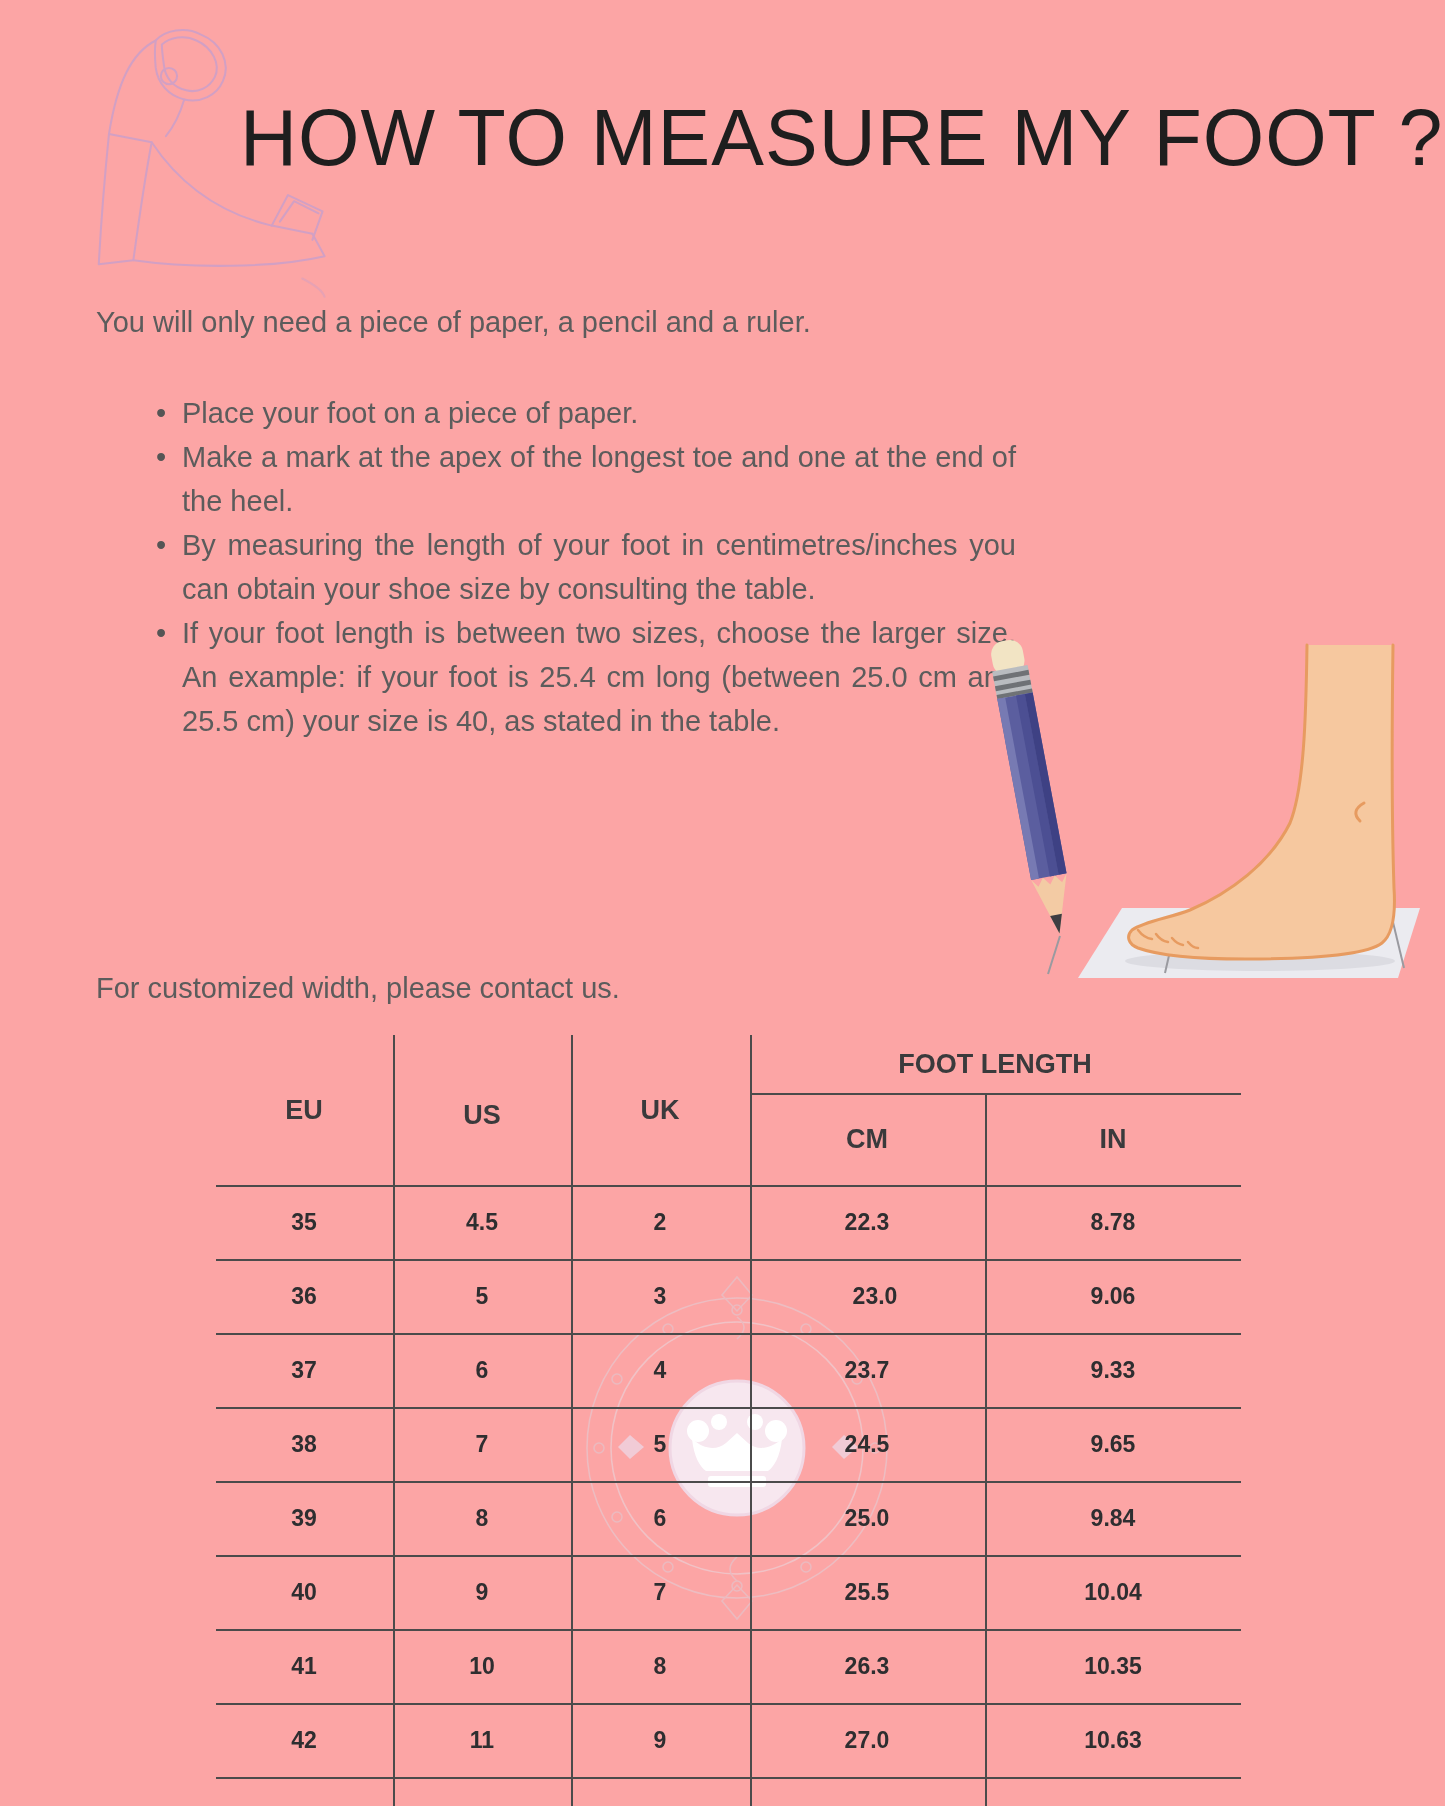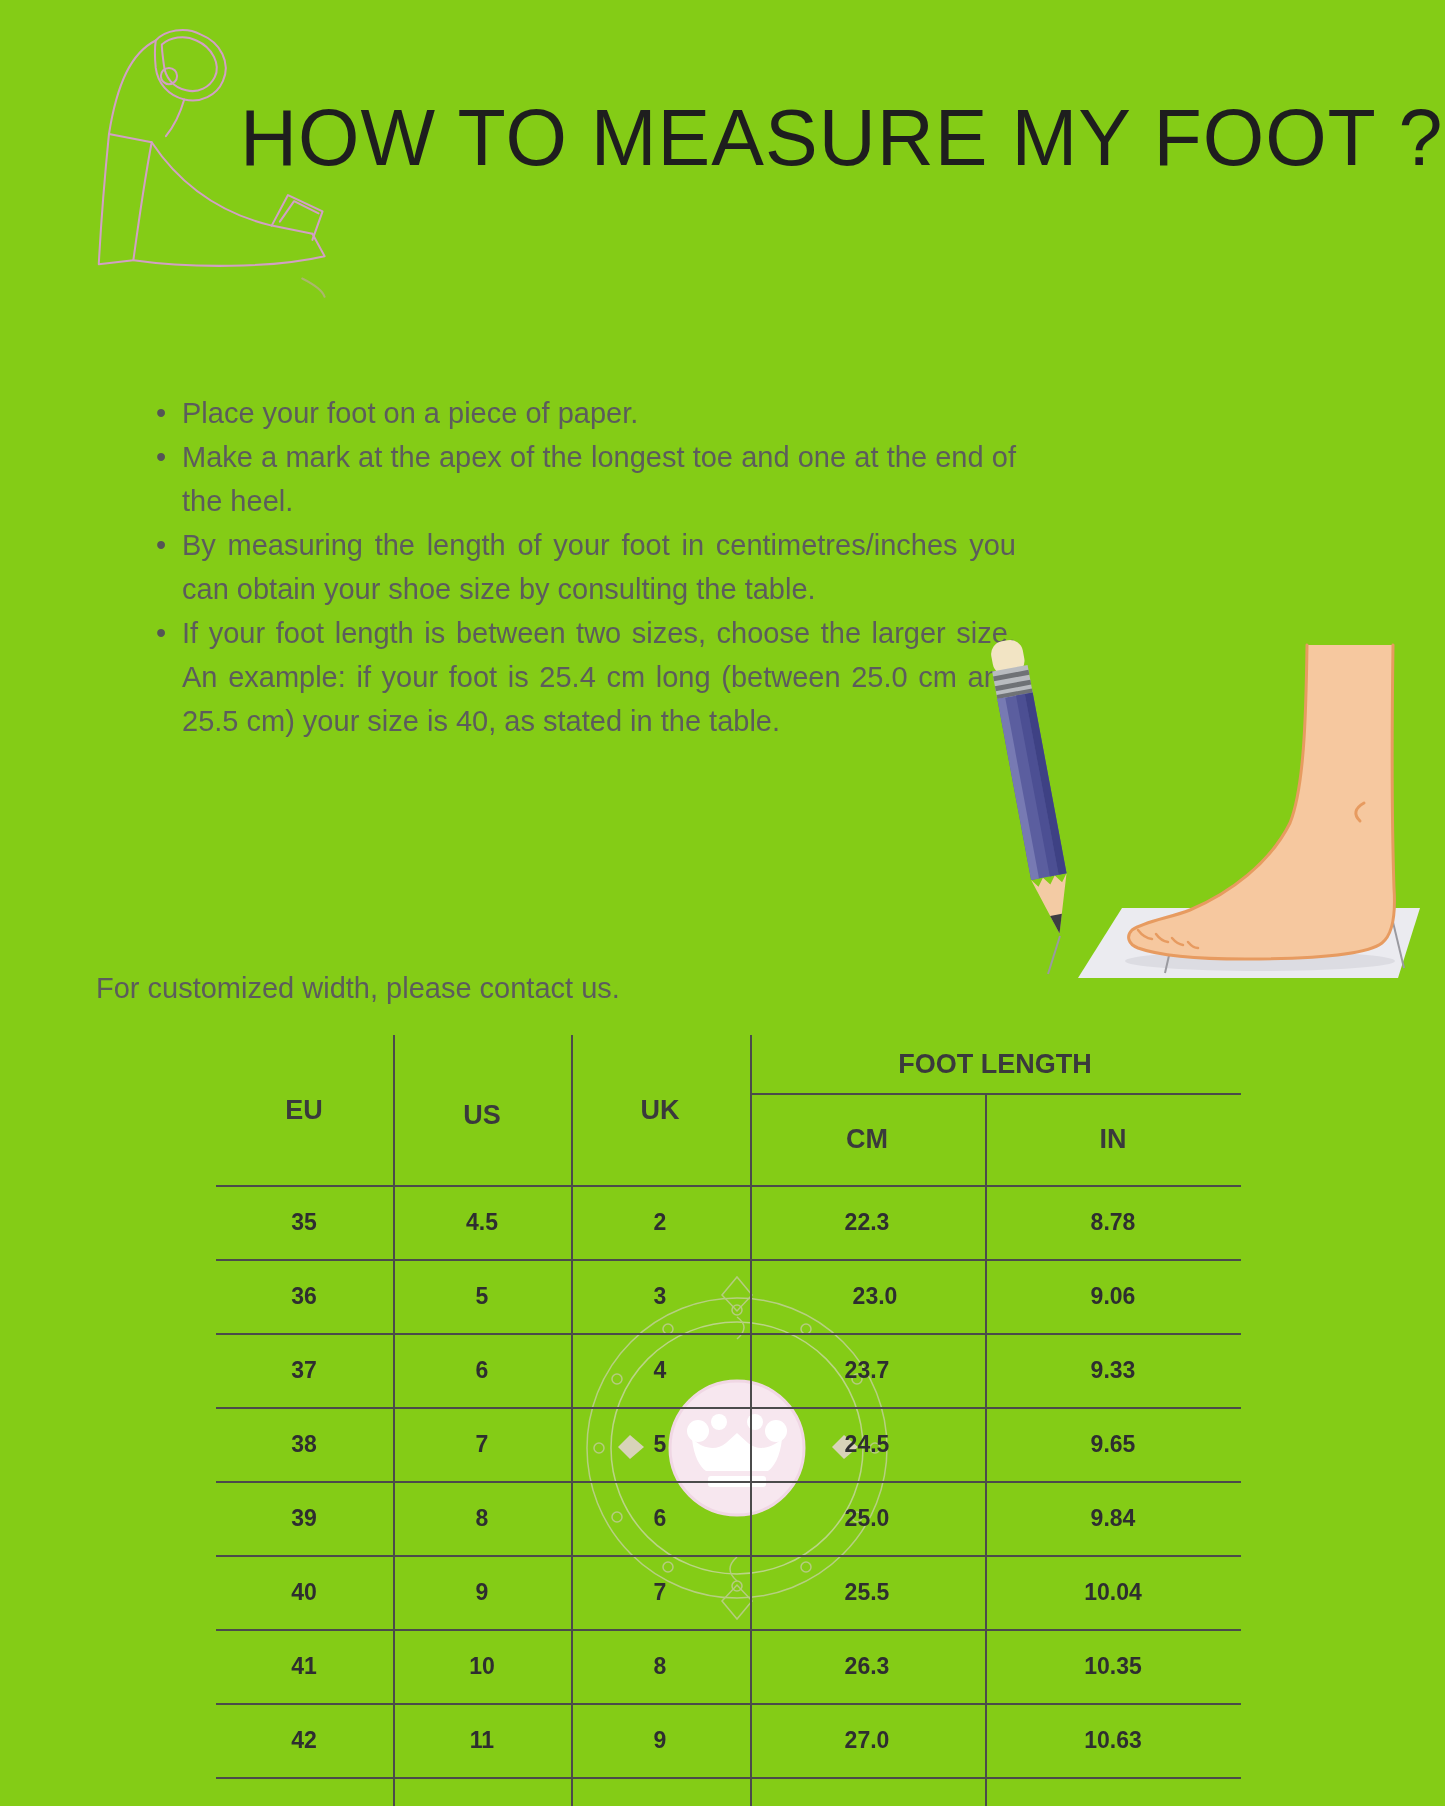--- a/index.html
+++ b/index.html
@@ -1,16 +1,16 @@
 <!DOCTYPE html>
 <html><head>
 <meta charset="utf-8">
 <style>
   html,body{margin:0;padding:0;background:#fff;}
-  .page{position:relative;width:1445px;height:1806px;background:#84cc16;overflow:hidden;
+  .page{position:relative;width:1445px;height:1806px;background:#fca5a5;overflow:hidden;
         font-family:"Liberation Sans",sans-serif;}
 
   
   .shoe-art{position:absolute;left:68px;top:12px;width:265px;height:295px;}
   .page-title{position:absolute;left:240px;top:92px;width:1140px;
     font-size:79px;font-weight:100;letter-spacing:1px;color:#1e1e1e;white-space:nowrap;
     font-family:"Liberation Sans",sans-serif;}
 
   
   .intro{position:absolute;left:96px;top:300px;width:900px;
@@ -53,20 +53,21 @@
       <path d="M82,128 C110,170 150,198 200,210 L240,218"></path>
       <path d="M240,218 L252,240 C200,252 120,252 64,244"></path>
       <path d="M200,210 L216,180 L250,196 L240,224"></path>
       <path d="M208,206 L222,186 L246,198"></path>
       <path d="M230,262 C242,268 250,274 252,280" stroke-opacity="0.5"></path>
     </g>
   </svg>
 
   <div class="page-title">HOW TO MEASURE MY FOOT ?</div>
 
+  <div class="intro">You will only need a piece of paper, a pencil and a ruler.</div>
 
   <ul class="instructions">
     <li>Place your foot on a piece of paper.</li>
     <li>Make a mark at the apex of the longest toe and one at the end of the heel.</li>
     <li>By measuring the length of your foot in centimetres/inches you can obtain your shoe size by consulting the table.</li>
     <li>If your foot length is between two sizes, choose the larger size. An example: if your foot is 25.4 cm long (between 25.0 cm and 25.5 cm) your size is 40, as stated in the table.</li>
   </ul>
 
   <div class="note">For customized width, please contact us.</div>
 

